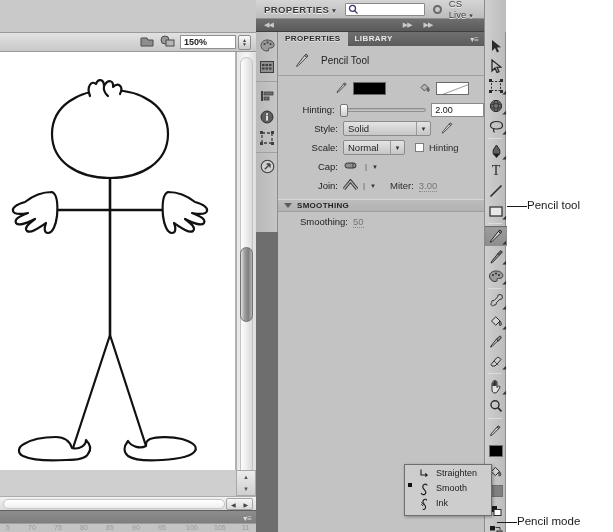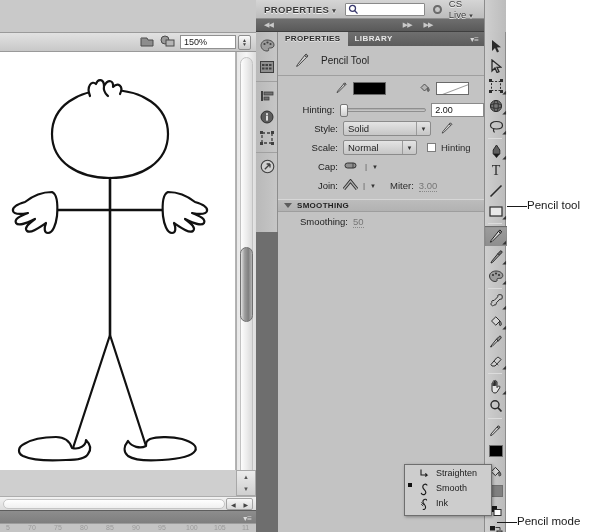--- a/index.html
+++ b/index.html
@@ -53,21 +53,21 @@
   }
   .doc-toolbar {
     position:absolute; left:0; top:32px; width:256px; height:20px;
     background:linear-gradient(#e2e2e2,#c8c8c8);
     border-top:1px solid #9a9a9a; border-bottom:1px solid #9a9a9a;
     display:flex; align-items:center; justify-content:flex-end;
   }
   .zoomfield {
     width:56px; height:14px; background:#fff;
     border:1px solid #919191; font-size:9px; padding-left:3px;
-    line-height:13px; color:#222; margin-left:5px;
+    line-height:13px; color:#222; margin-left:5px;font-weight:bold;
   }
   .stepper {
     width:13px; height:15px; margin-left:2px; margin-right:5px;
     background:linear-gradient(#fbfbfb,#c9c9c9);
     border:1px solid #8d8d8d; border-radius:2px;
     display:flex; flex-direction:column; align-items:center; justify-content:center;
   }
   .stepper i { font-style:normal; font-size:5px; line-height:4px; color:#444; }
   .stage {
     position:absolute; left:0; top:52px; width:236px; height:418px;
@@ -201,21 +201,21 @@
     border:1px solid #8b8b8b; border-radius:2px;
     display:flex; align-items:center; font-size:9.5px; color:#1f1f1f;
     padding-left:4px; position:relative;
   }
   .combo .arrowbox {
     margin-left:auto; height:100%; width:14px; border-left:1px solid #9b9b9b;
     display:flex; align-items:center; justify-content:center;
   }
   .combo .arrowbox i { font-style:normal; font-size:6px; color:#333; }
   .w-style { width:88px; }
-  .w-scale { width:74px; }
+  .w-scale { width:62px; }
   .chk { width:9px; height:9px; background:#fff; border:1px solid #7d7d7d; }
   .mini-arrow { font-size:6px; color:#333; }
   .value-dim { color:#777; border-bottom:1px dotted #888; font-size:9.5px; }
 
   
   .toolbar {
     position:absolute; left:484px; top:32px; width:22px; height:500px;
     background:linear-gradient(to right,#cfcfcf,#bcbcbc);
     border-left:1px solid #8c8c8c; border-right:1px solid #8c8c8c;
   }

